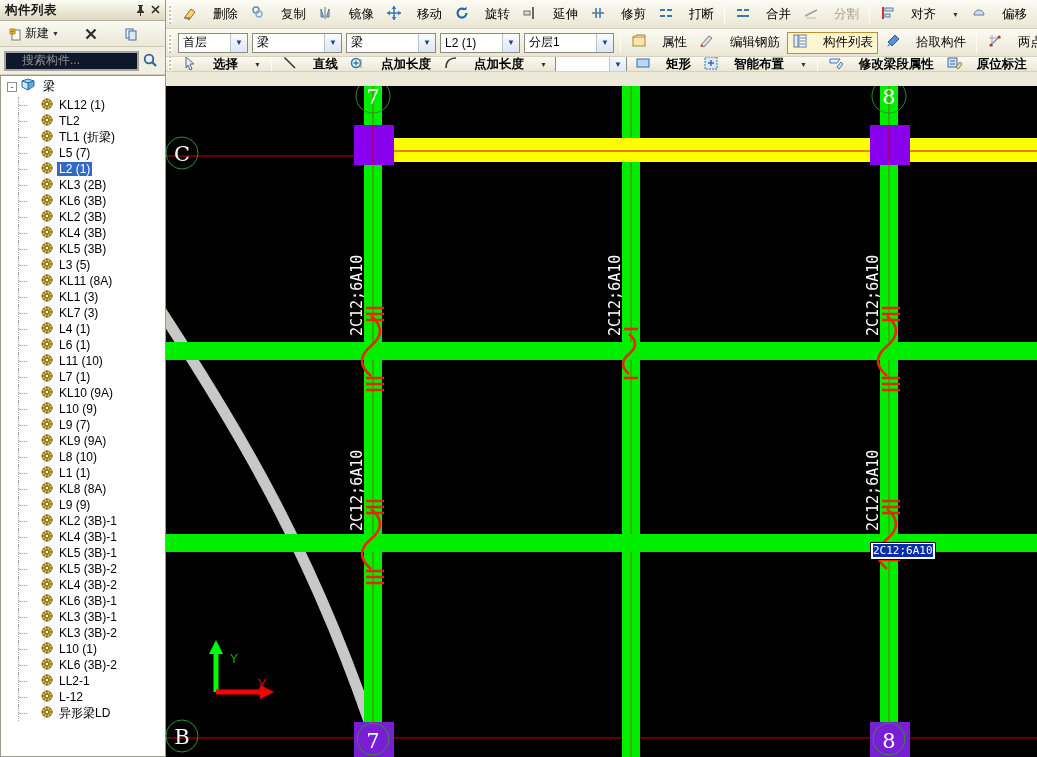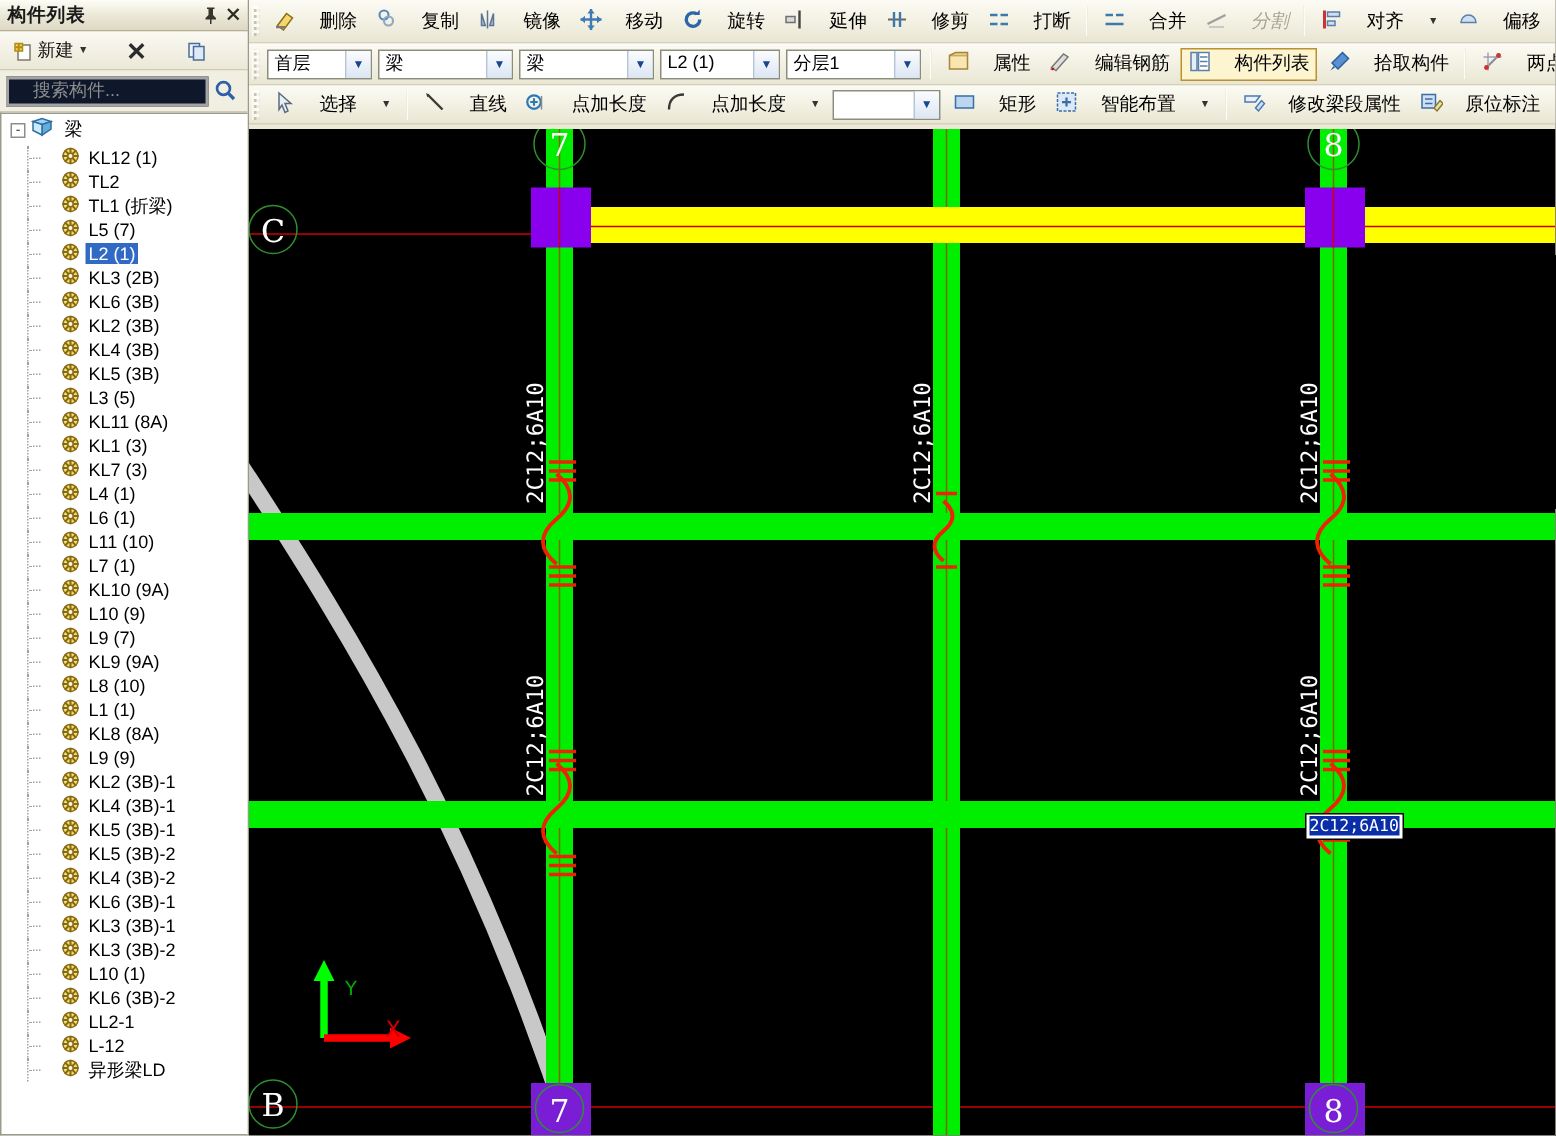--- a/index.html
+++ b/index.html
@@ -91,42 +91,42 @@
 
   
   #main { position: absolute; left: 166px; top: 0; right: 0; bottom: 0; }
   .toolbar-row {
     height: 29px; display: flex; align-items: center;
     background: linear-gradient(to bottom,#fcfbf4 0%,#f3f1e3 50%,#e9e6d4 100%);
     border-bottom: 1px solid #d6d1bb;
     overflow: hidden; white-space: nowrap;
   }
   .toolbar-row.r2 { height: 28px; }
-  .toolbar-row.r3 { height: 26px; }
+  .toolbar-row.r3 { height: 15px; font-weight: bold; }
   .grip {
     width: 5px; height: 20px; margin: 0 3px 0 2px; flex: 0 0 auto;
     background-image:
       linear-gradient(to bottom,#fff 50%,transparent 50%),
       linear-gradient(to right,#b9b49c 50%,transparent 50%);
     background-size: 2px 4px, 4px 2px;
     border-left: 1px solid #fff;
     opacity: .75;
   }
   .sep { width: 1px; height: 20px; background: #c9c4ad; border-right: 1px solid #fdfdf8; margin: 0 4px; flex: 0 0 auto; }
   .tbtn {
     display: inline-flex; align-items: center; gap: 15px;
     height: 22px; padding: 0 4px; margin: 0 1px;
     font-size: 12.5px; color: #000; cursor: default; flex: 0 0 auto;
     border: 1px solid transparent;
   }
-  .tbtn.disabled { color: #a7a392; font-style: italic; }
+  .tbtn.disabled { color: #a7a392; }
   .tbtn.active { background: #fdf4d0; border: 1px solid #b9912e; }
   .ico { width: 16px; height: 16px; flex: 0 0 auto; display: inline-block; }
   .combo {
-    height: 20px; display: inline-flex; align-items: flex-start; flex: 0 0 auto;
+    height: 20px; display: inline-flex; align-items: center; flex: 0 0 auto;
     border: 1px solid #8d8d7c; background: #fff; margin: 0 2px;
     font-size: 12px; padding: 0 0 0 4px;
   }
   .combo .val { width: 100%; overflow: hidden; white-space: nowrap; }
   .combo .arrow {
     width: 17px; height: 18px; margin-left: auto; flex: 0 0 auto;
     background: linear-gradient(to bottom,#fbfcfe,#dce6f4);
     border-left: 1px solid #b6c4d8;
     display: flex; align-items: center; justify-content: center;
     color: #16468c; font-size: 8px;

